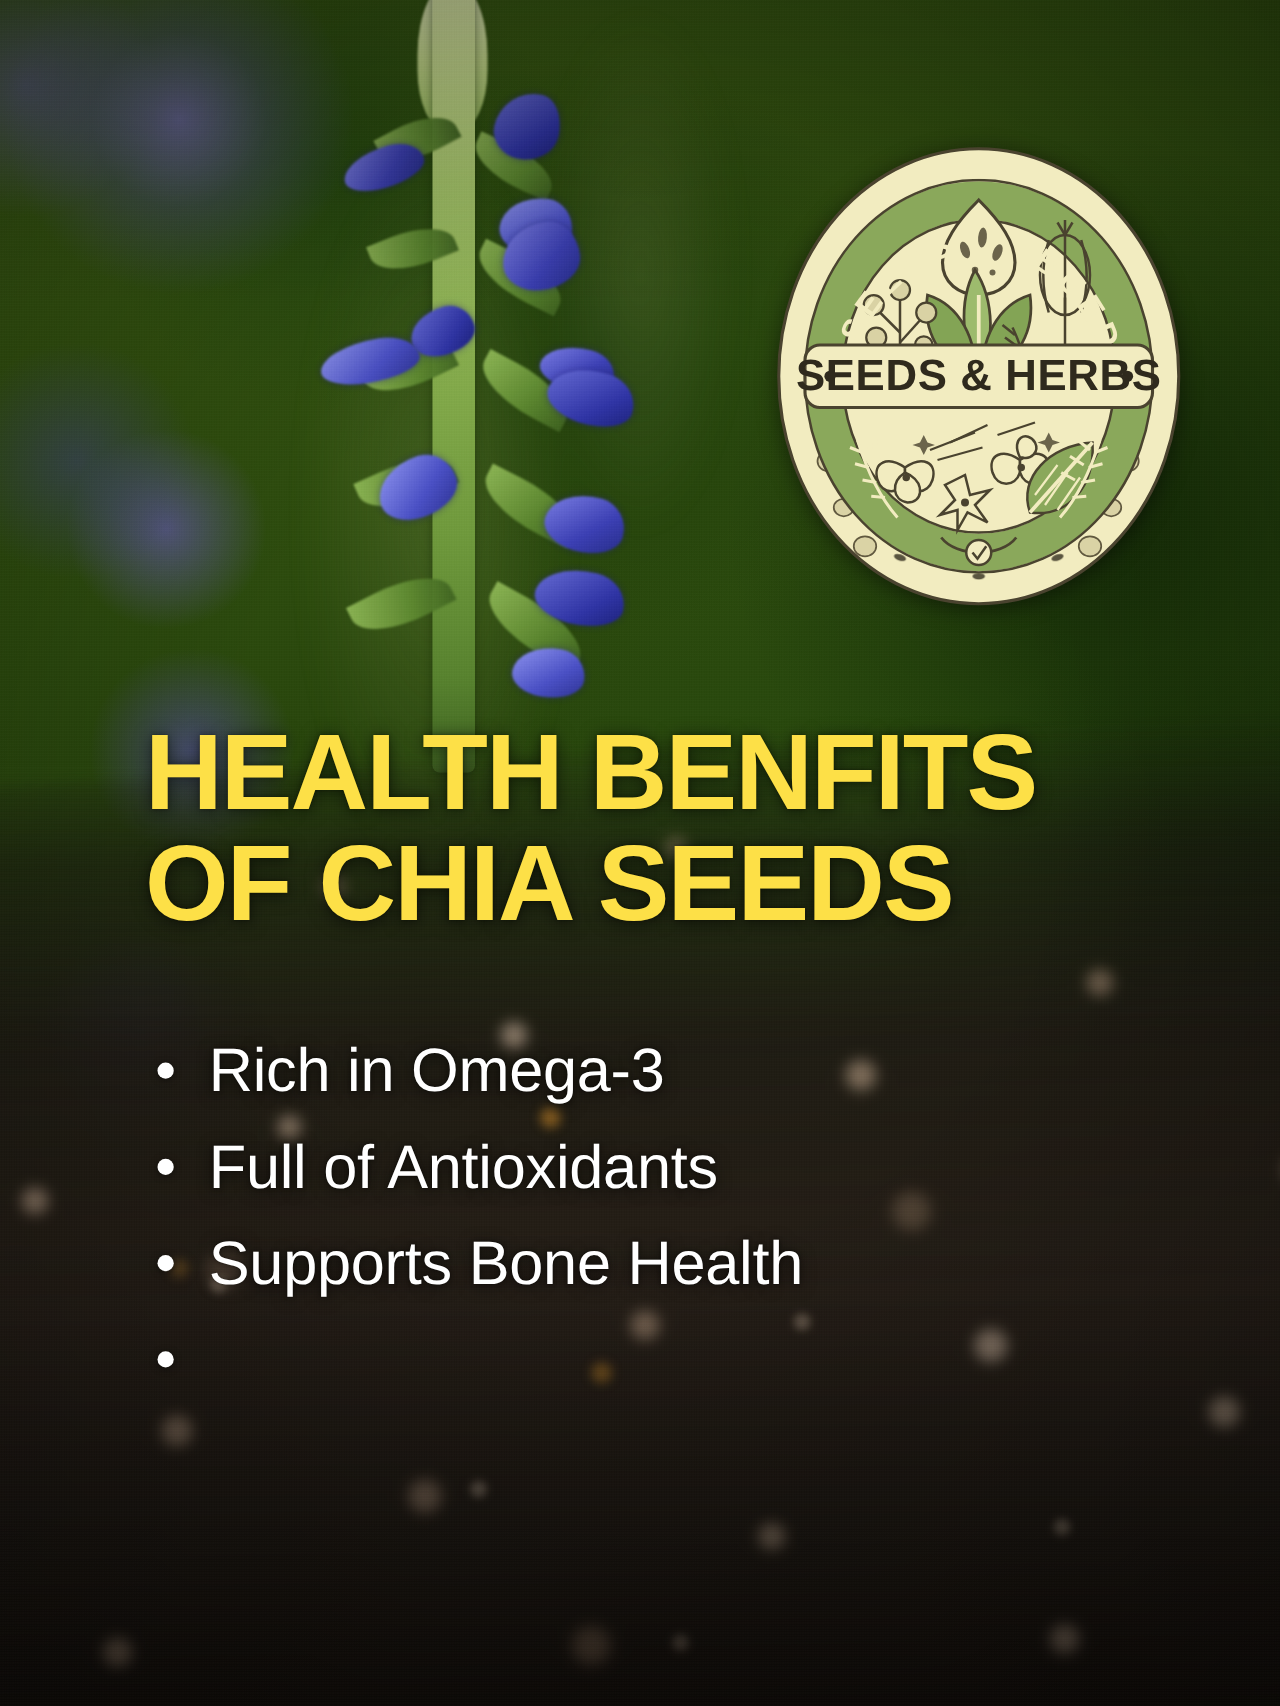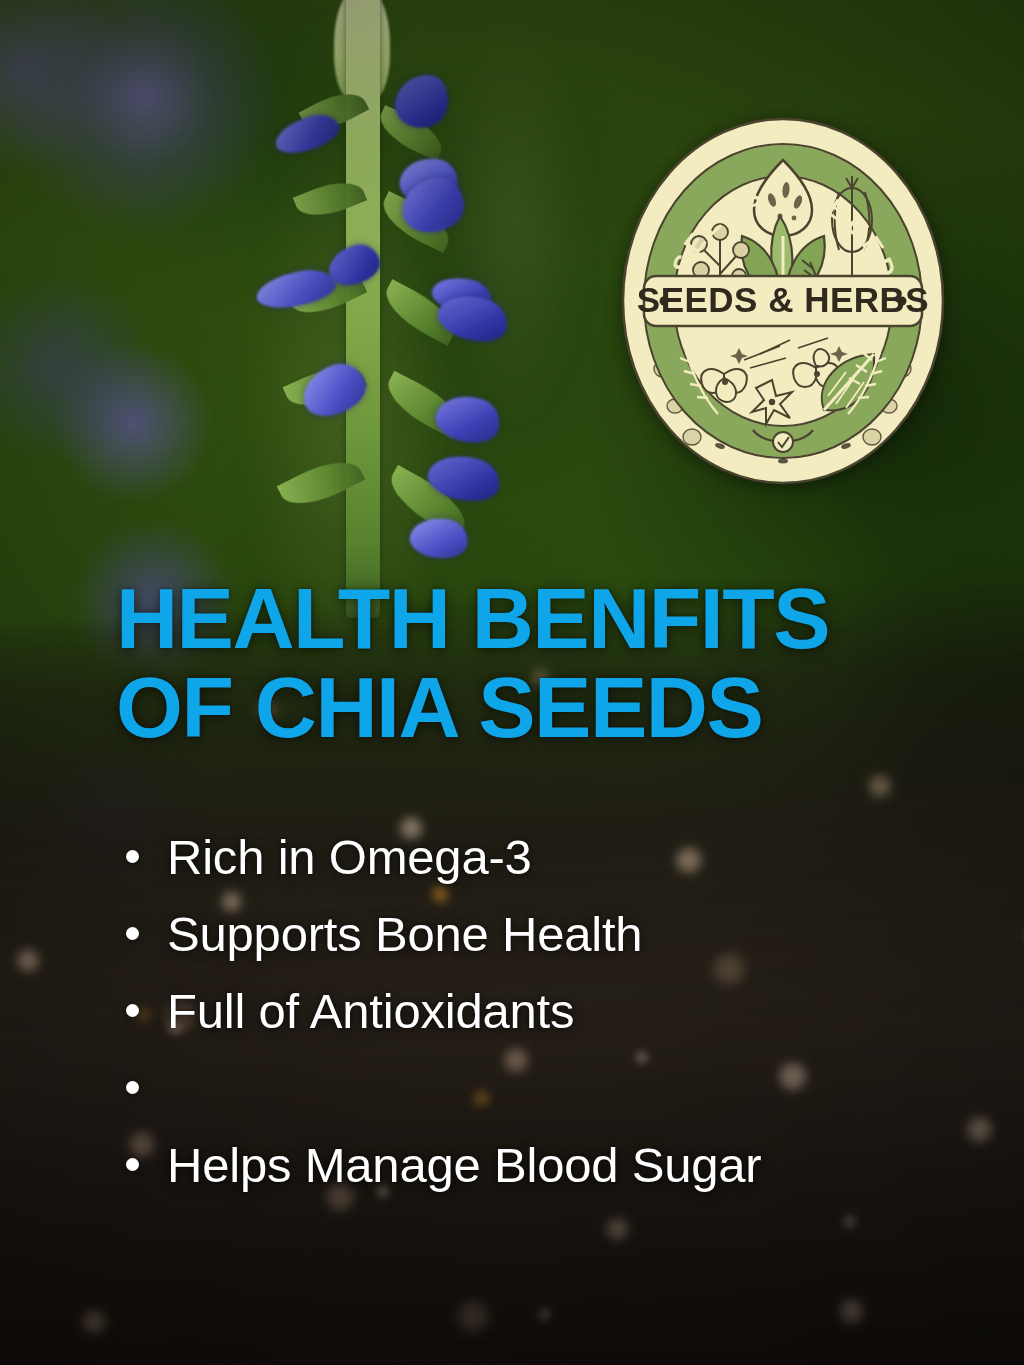--- a/index.html
+++ b/index.html
@@ -161,21 +161,21 @@
     font-family:"Liberation Sans", sans-serif;
     font-weight:bold;
     letter-spacing:5px;
   }
 
   
   .headline {
     position:absolute;
     left:116px; top:574px;
     width:840px;
-    color:#0ea5e9;
+    color:#fde047;
     font-family:"Liberation Sans", sans-serif;
     font-weight:bold;
     font-size:86px;
     line-height:1.04;
     letter-spacing:-1.5px;
     text-shadow:0 2px 14px rgba(0,0,0,0.55), 0 0 3px rgba(0,0,0,0.4);
   }
   .headline .line { display:block; white-space:nowrap; }
 
   
@@ -426,28 +426,24 @@
     <span class="line">OF CHIA SEEDS</span>
   </h1>
 
   <ul class="benefits">
     <li class="benefit">
       <span class="dot"></span>
       <span class="benefit-text">Rich in Omega-3</span>
     </li>
     <li class="benefit">
       <span class="dot"></span>
+      <span class="benefit-text">Full of Antioxidants</span>
+    </li>
+    <li class="benefit">
+      <span class="dot"></span>
       <span class="benefit-text">Supports Bone Health</span>
     </li>
     <li class="benefit">
       <span class="dot"></span>
-      <span class="benefit-text">Full of Antioxidants</span>
-    </li>
-    <li class="benefit">
-      <span class="dot"></span>
-    </li>
-    <li class="benefit">
-      <span class="dot"></span>
-      <span class="benefit-text">Helps Manage Blood Sugar</span>
     </li>
   </ul>
 
 </div>
 
 </body></html>

